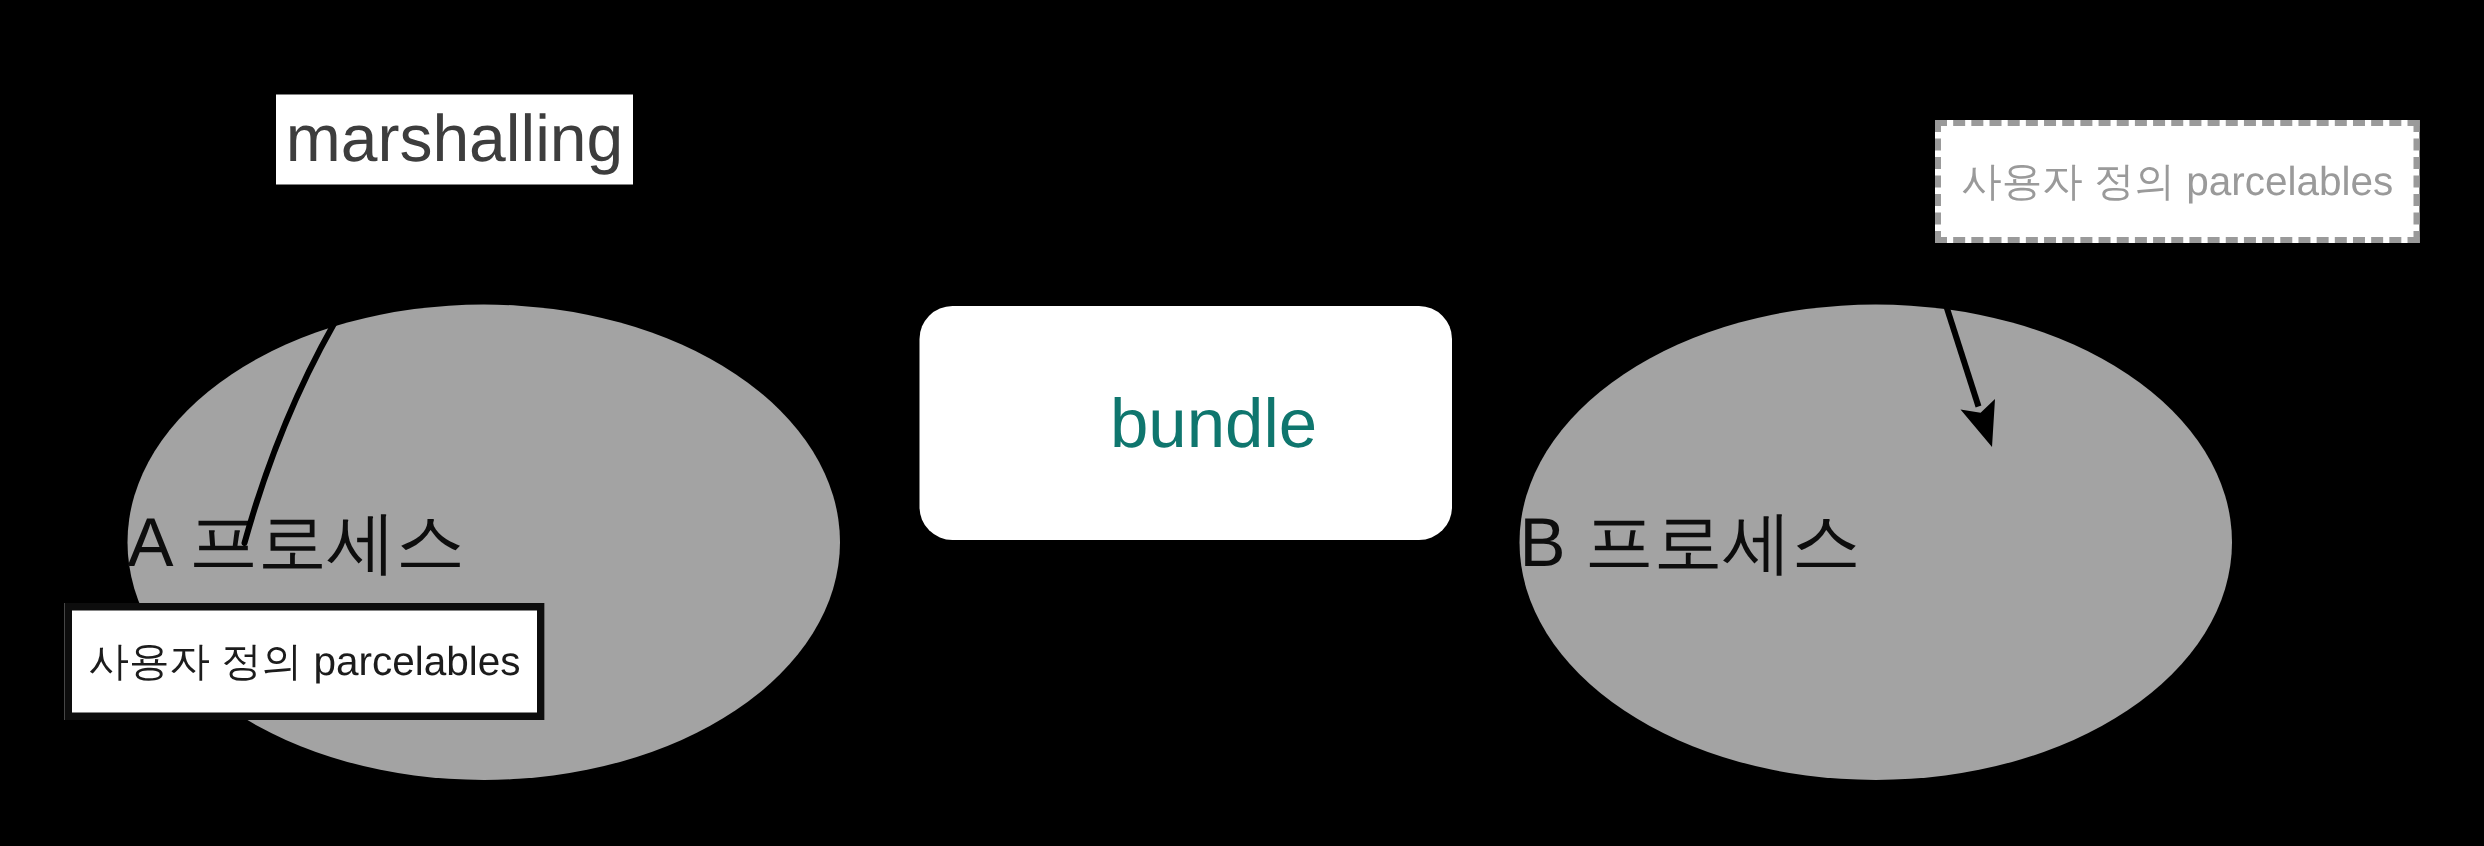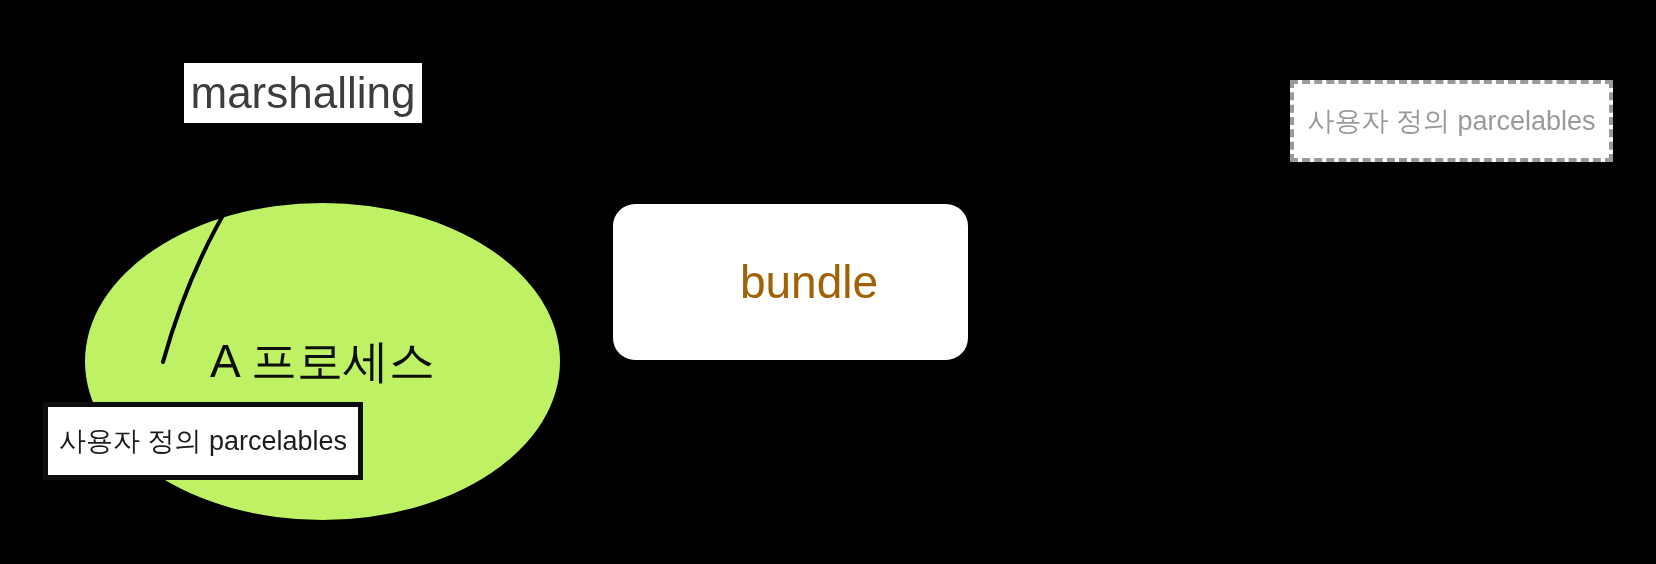--- a/index.html
+++ b/index.html
@@ -10,46 +10,45 @@
   .canvas {
     position: relative;
     width: 1656px;
     height: 564px;
     background: #000000;
     font-family: "Liberation Sans", sans-serif;
     overflow: hidden;
   }
   .ellipse {
     position: absolute;
-    background: #bef264;
+    background: #a3a3a3;
     border-radius: 50%;
     display: flex;
     align-items: center;
-    justify-content: center;
   }
   .ellipse-a { left: 85px;  top: 203px; width: 475px; height: 317px; }
   .ellipse-b { left: 1013px; top: 203px; width: 475px; height: 317px; }
   .process-label {
     font-size: 46px;
     color: #0d0d0d;
     white-space: nowrap;
   }
   .bundle-box {
     position: absolute;
     left: 613px; top: 204px;
     width: 355px; height: 156px;
     background: #ffffff;
     border-radius: 22px;
     display: flex;
     align-items: center;
     justify-content: center;
   }
   .bundle-label {
     font-size: 46px;
-    color: #a16207;
+    color: #0f766e;
     white-space: nowrap;
     margin-left: 37px;
   }
   .connectors {
     position: absolute;
     left: 0; top: 0;
     width: 1656px; height: 564px;
     pointer-events: none;
   }
   .marshalling-box {
@@ -105,20 +104,23 @@
 <div class="canvas">
 
   <div class="ellipse ellipse-a">
     <span class="process-label">A 프로세스</span>
   </div>
 
   <div class="bundle-box">
     <span class="bundle-label">bundle</span>
   </div>
 
+  <div class="ellipse ellipse-b">
+    <span class="process-label">B 프로세스</span>
+  </div>
 
   <svg class="connectors" viewBox="0 0 1656 564" xmlns="http://www.w3.org/2000/svg">
 
     <path d="M 232 200 Q 188 272 163 362" fill="none" stroke="#000000" stroke-width="4" stroke-linecap="round"></path>
 
     <line x1="1284" y1="162" x2="1319" y2="271" stroke="#000000" stroke-width="4"></line>
     <polygon points="1328,298 1307,273 1320.4,275.2 1330,266" fill="#000000"></polygon>
   </svg>
 
   <div class="marshalling-box">

